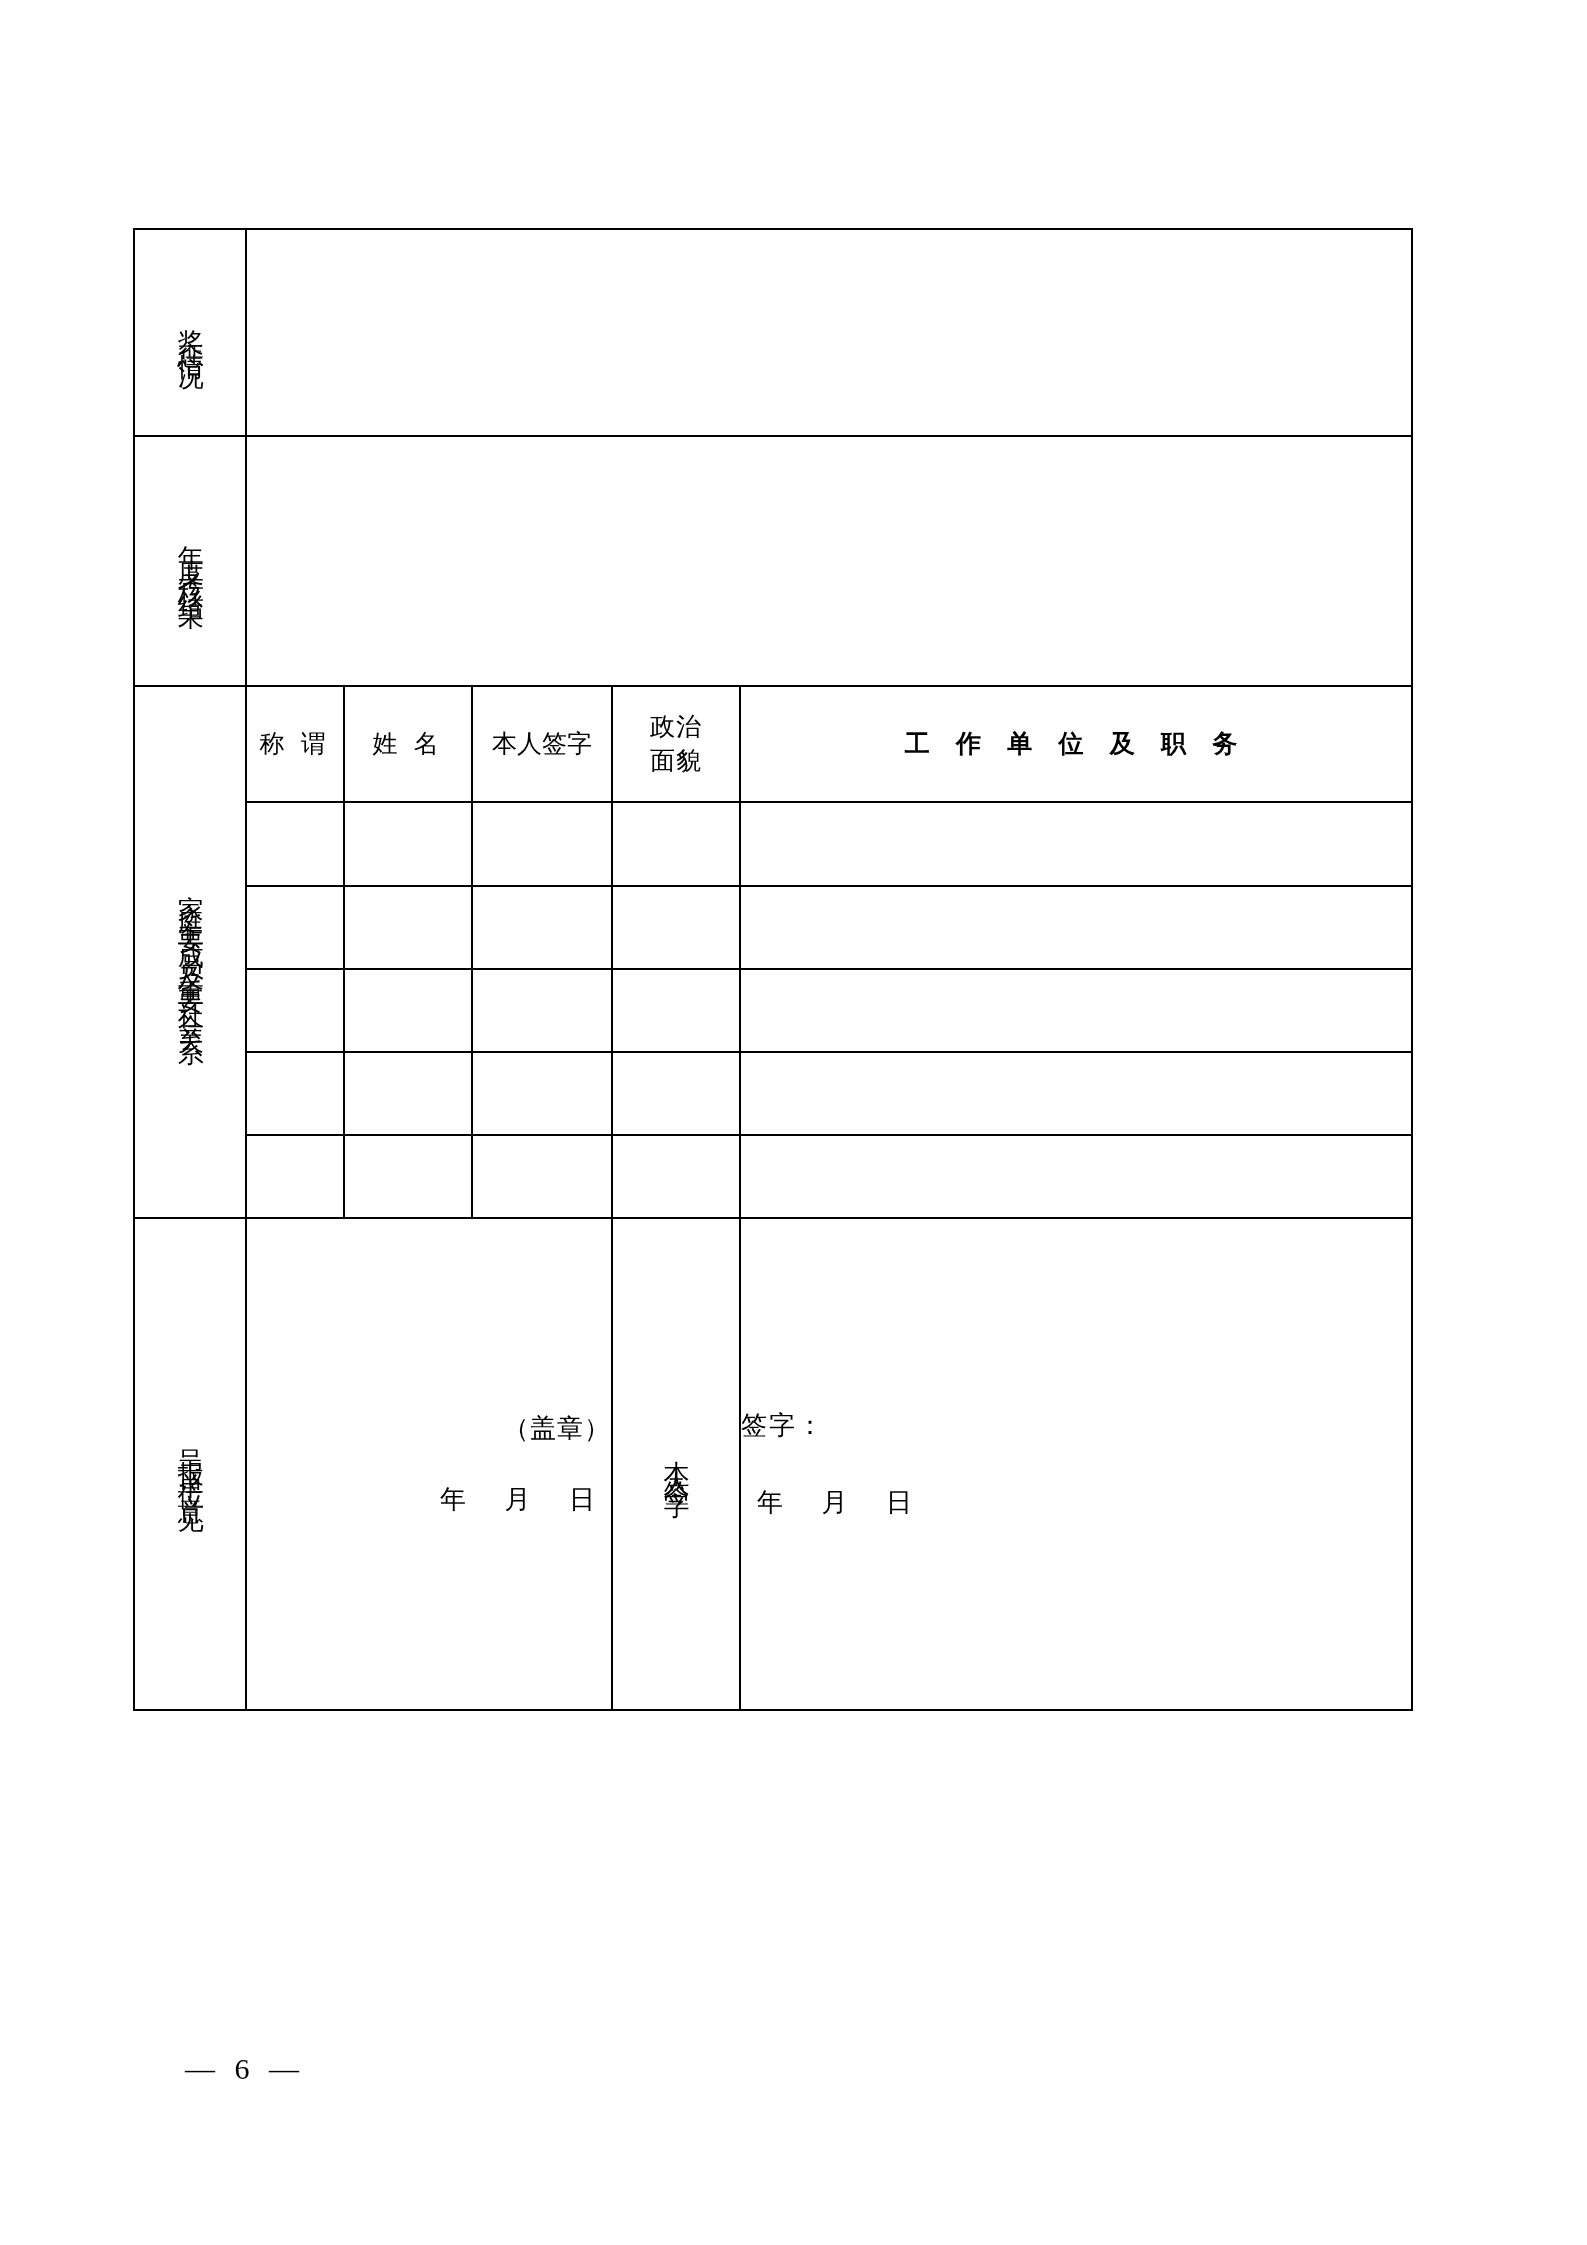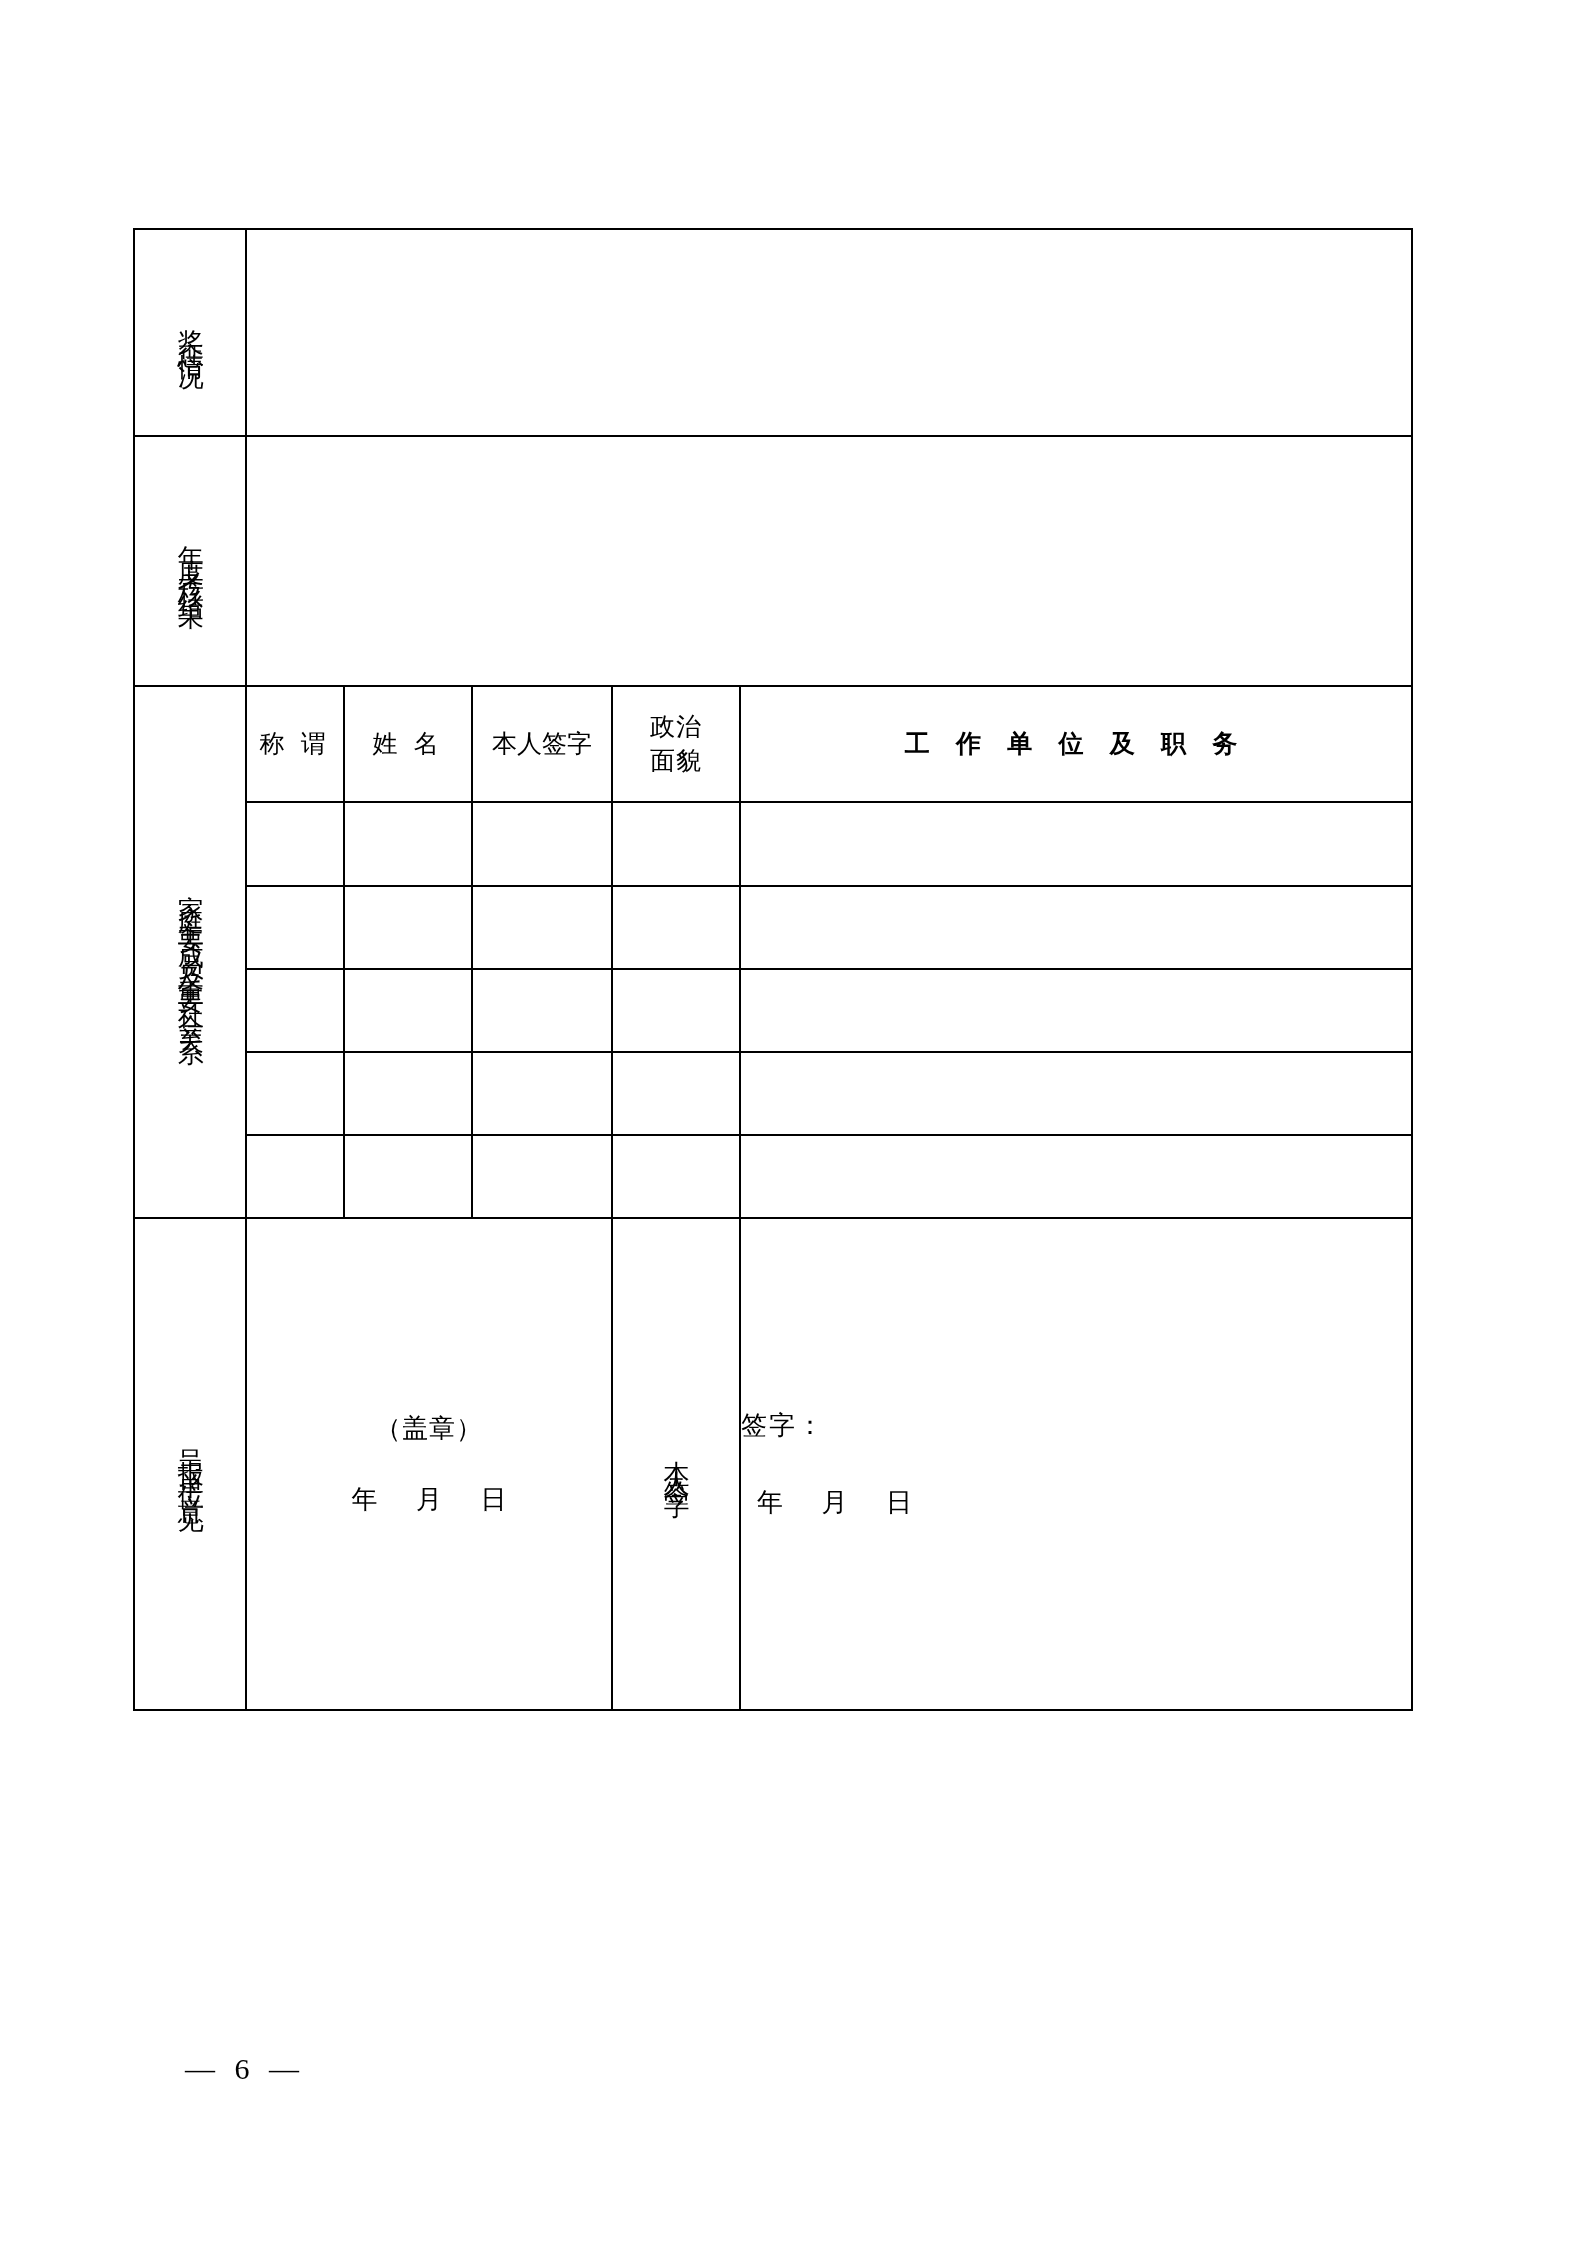--- a/index.html
+++ b/index.html
@@ -83,21 +83,21 @@
   .sig-stack {
     display: inline-block;
     writing-mode: vertical-rl;
     text-orientation: upright;
     letter-spacing: 10px;
     line-height: 1.15;
     font-size: 26px;
   }
   .seal-block {
     display: block;
-    text-align: center;
+    text-align: right;
     padding-top: 0;
   }
   .seal-line1 {
     display: block;
     font-size: 26px;
     letter-spacing: 1px;
   }
   .seal-line2 {
     display: block;
     font-size: 26px;

